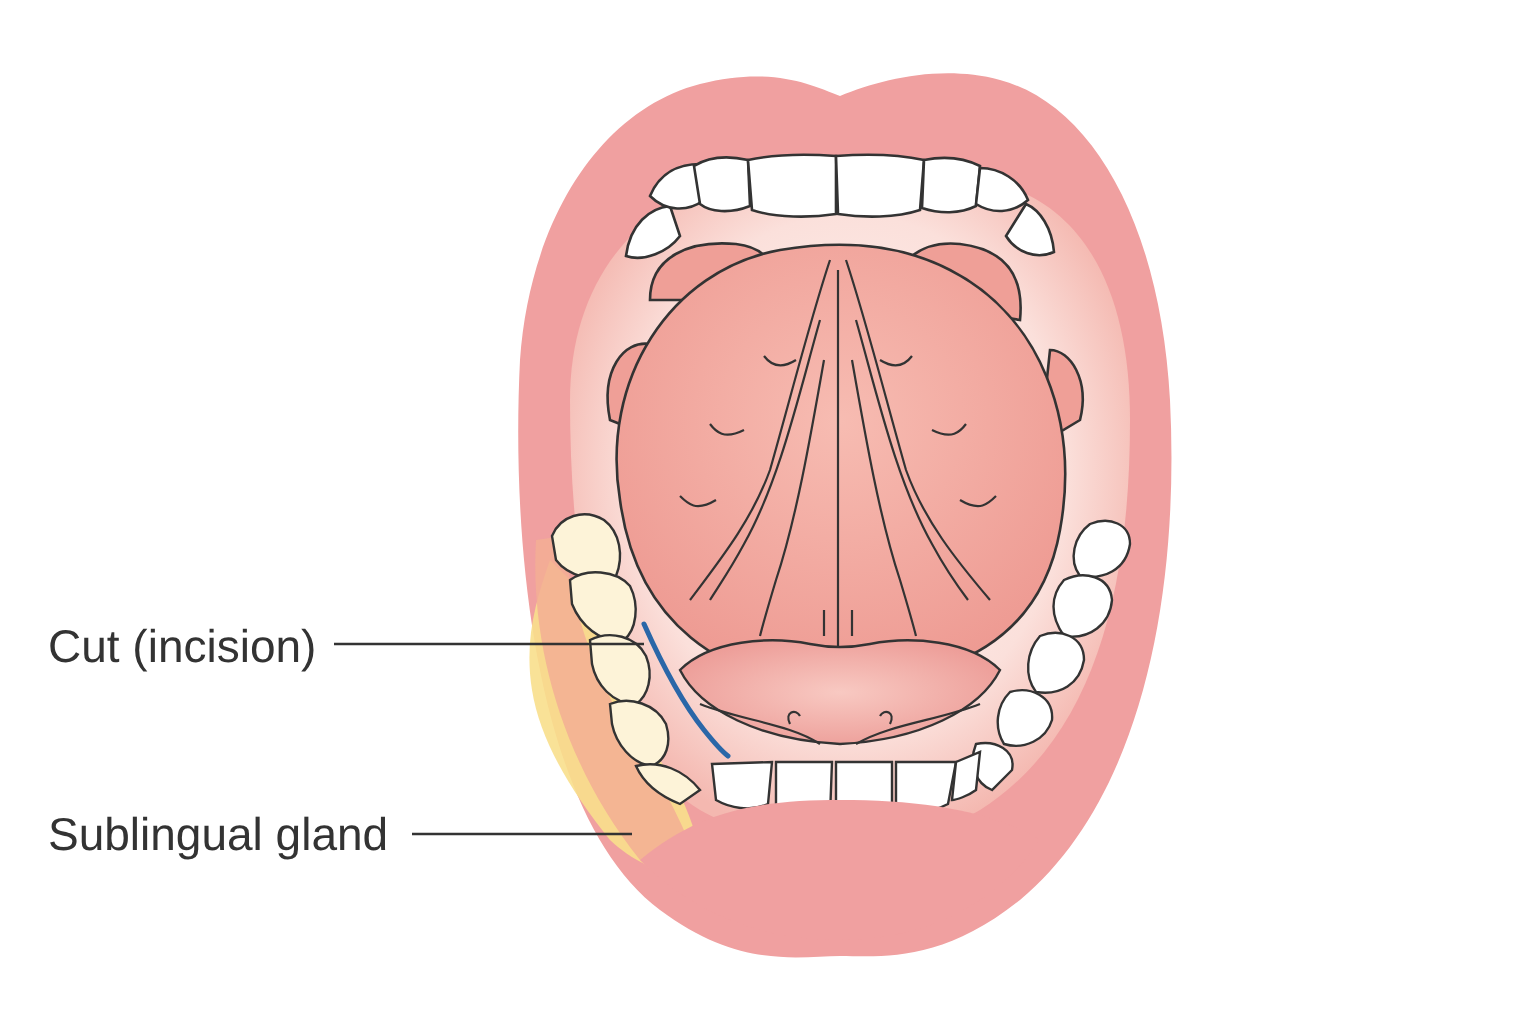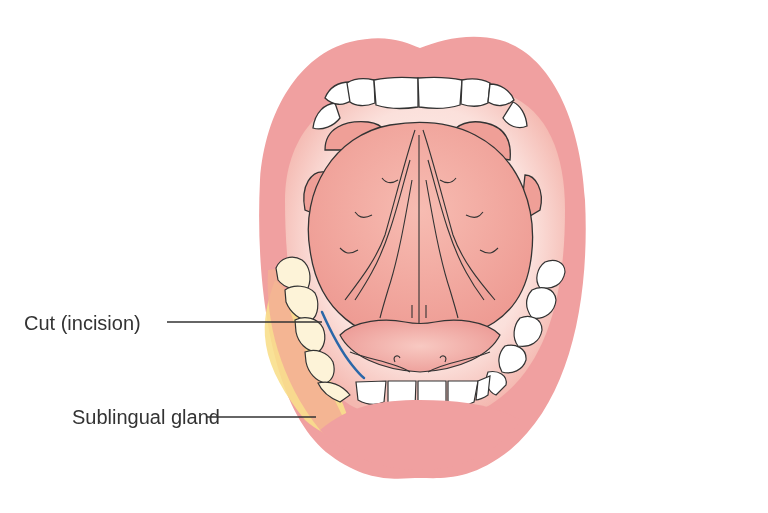--- a/index.html
+++ b/index.html
@@ -1,21 +1,21 @@
 <!DOCTYPE html>
 <html><head>
 <meta charset="utf-8">
 <style>
   html, body { margin: 0; padding: 0; background: #ffffff; }
   body { width: 768px; height: 513px; position: relative; overflow: hidden;
          font-family: "Liberation Sans", "DejaVu Sans", sans-serif; }
   .figure { position: absolute; left: 0; top: 0; width: 768px; height: 513px; }
-  .label { position: absolute; color: #333333; font-size: 20px; line-height: 28px; }
+  .label { position: absolute; color: #333333; font-size: 23px; line-height: 28px; }
   .label-cut { left: 24px; top: 309px; width: 150px; }
-  .label-gland { left: 24px; top: 403px; margin-left: 48px; }
+  .label-gland { left: 24px; top: 403px; }
 </style>
 </head>
 <body>
 
 <div class="figure">
   <svg width="768" height="513" viewBox="0 0 768 513" xmlns="http://www.w3.org/2000/svg">
     <defs>
       <radialGradient id="cavity" cx="50%" cy="45%" r="55%">
         <stop offset="0%" stop-color="#fff7f5"></stop>
         <stop offset="70%" stop-color="#fbe0db"></stop>

